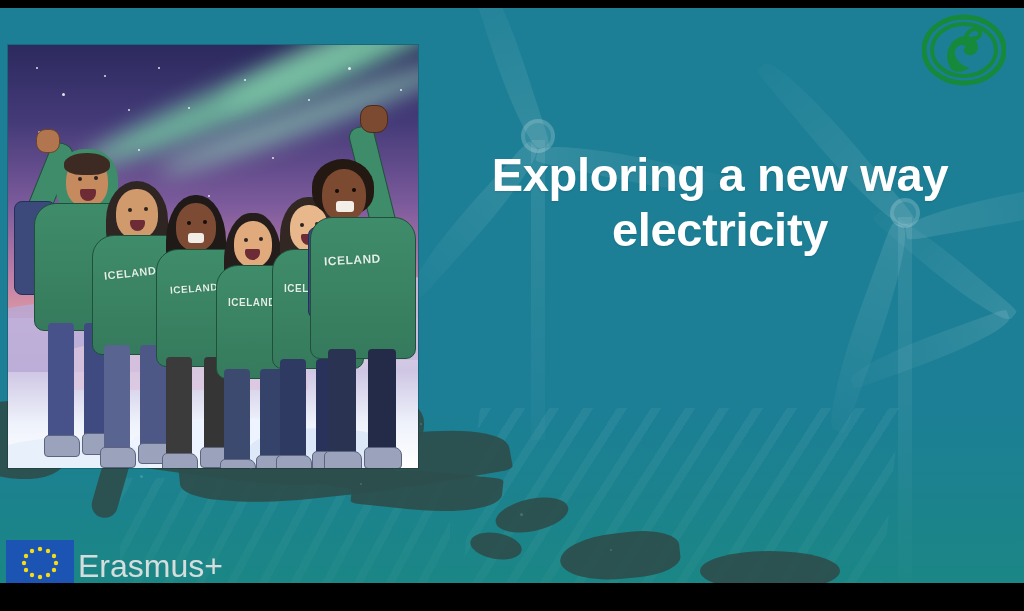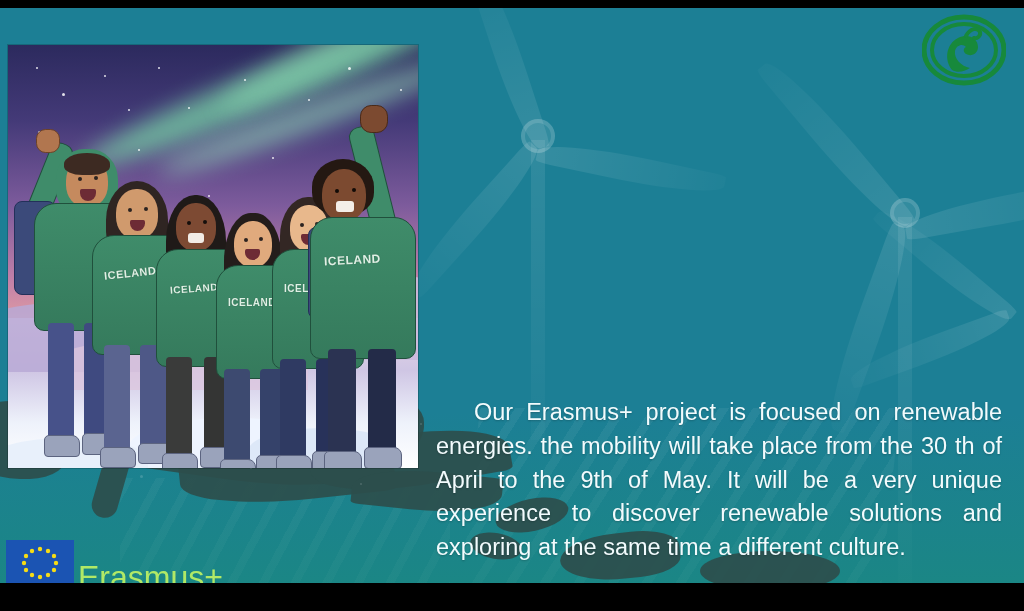--- a/index.html
+++ b/index.html
@@ -205,22 +205,22 @@
 
   
   .emblem{position:absolute;right:18px;top:6px;width:84px;height:74px;}
 
   
   .eulogo{position:absolute;left:6px;top:532px;width:212px;height:52px;}
   .euflag{
     position:absolute;left:0;top:0;width:68px;height:46px;background:#1b54b3;
   }
   .euword{
-    position:absolute;left:72px;top:19px;
-    color:#bef264;
+    position:absolute;left:72px;top:8px;
+    color:#e5e5e5;
     font-family:"Liberation Sans",sans-serif;
     font-size:32px;
     font-weight:400;
     letter-spacing:0px;
     opacity:.92;
   }
 
   .bar{position:absolute;left:0;width:1024px;background:#000;}
   #barTop{top:0;height:8px;}
   #barBottom{bottom:0;height:28px;}
@@ -406,23 +406,24 @@
         <div class="jacket" style="left:302px;top:172px;width:104px;height:140px;"></div>
         <div class="hoodietext" style="left:316px;top:208px;font-size:12px;transform:rotate(-3deg);">ICELAND</div>
         <div class="leg" style="left:320px;top:304px;width:28px;height:110px;background:#2b3352;"></div>
         <div class="leg" style="left:360px;top:304px;width:28px;height:106px;background:#232b48;"></div>
         <div class="boot" style="left:316px;top:406px;width:36px;height:20px;"></div>
         <div class="boot" style="left:356px;top:402px;width:36px;height:20px;"></div>
       </div>
     </div>
 
     <div class="title">
-    </div>
-
-    <div class="body">Our Erasmus+ project is focused on renewable energies. the mobility will take place from the 30 th of April to the 9th of May. It will be a very unique experience to discover renewable solutions and exploring at the same time a different culture.</div>
+      <div>Exploring a new way</div>
+      <div>electricity</div>
+    </div>
+
 
     <div class="emblem">
       <svg viewBox="0 0 84 74" width="84" height="74" aria-hidden="true">
         <ellipse cx="42" cy="36" rx="40" ry="33" fill="none" stroke="#17893b" stroke-width="5"></ellipse>
         <ellipse cx="42" cy="36" rx="32" ry="26" fill="none" stroke="#17893b" stroke-width="4"></ellipse>
         <path d="M30 56 C22 46 24 30 36 24 C46 19 56 24 56 33 C56 40 49 43 44 40
                  C41 38 41 34 44 33 C41 29 34 31 33 37 C32 45 39 52 48 54
                  C42 58 35 59 30 56 Z" fill="#17893b"></path>
         <path d="M44 22 C48 14 56 13 58 18 C59 22 55 25 52 24" fill="none" stroke="#17893b" stroke-width="4" stroke-linecap="round"></path>
       </svg>

